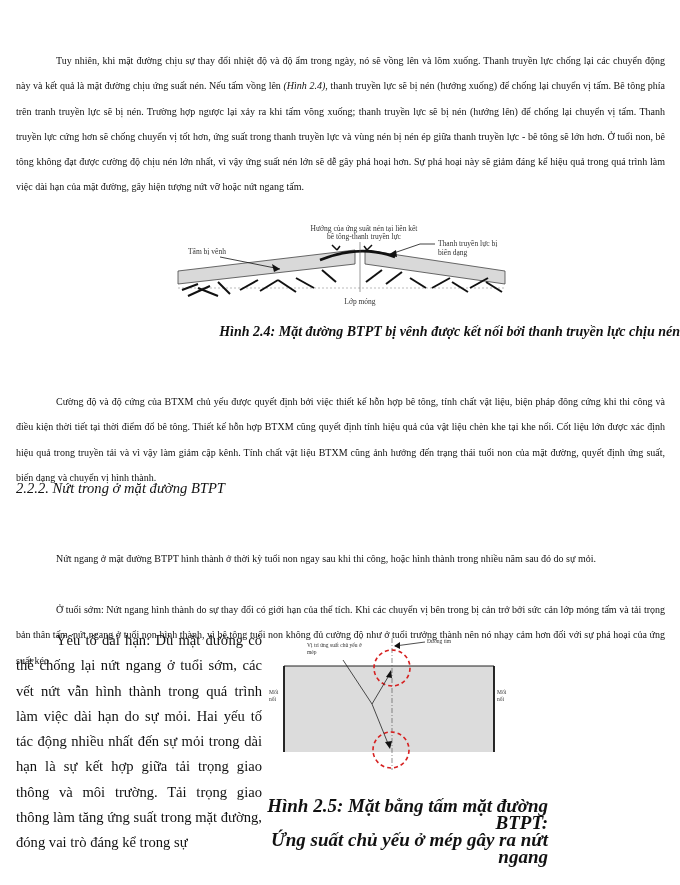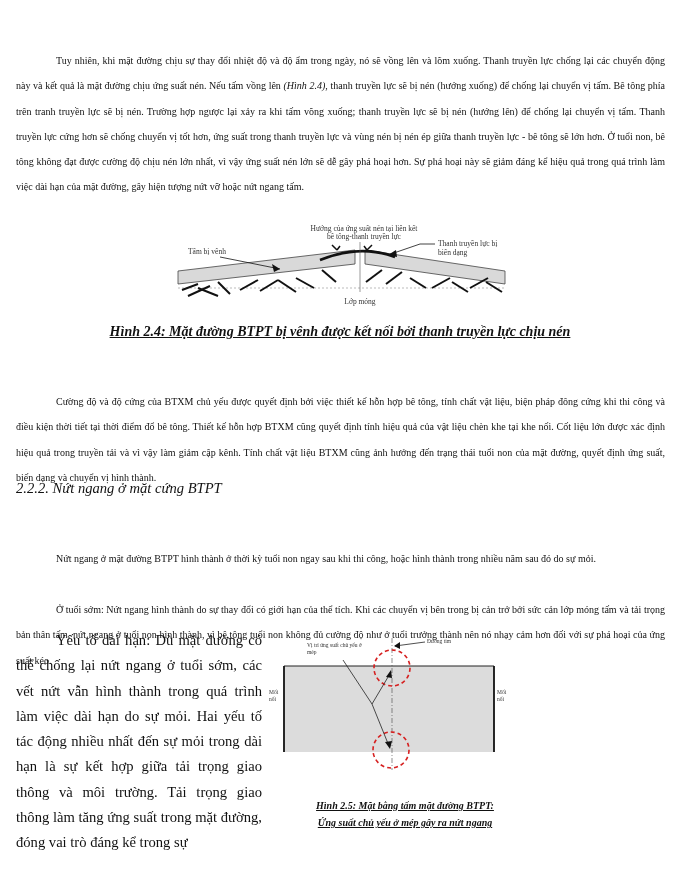--- a/index.html
+++ b/index.html
@@ -2,22 +2,22 @@
 <html><head>
 <meta charset="utf-8">
 <style>
   html, body { margin:0; padding:0; background:#ffffff; }
   body { width:680px; height:885px; overflow:hidden; position:relative;
          font-family:"Liberation Serif", "DejaVu Serif", serif; color:#111; }
   .para { position:absolute; left:16px; width:649px; font-size:10px; line-height:25.3px;
           text-align:justify; text-align-last:left;margin-top:44px; }
   .indent { text-indent:40px; }
   .it { font-style:italic; }
-  .caption { position:absolute; font-weight:bold; font-style:italic; text-align:center;
-             font-size:14px; line-height:17px;text-decoration:underline; }
+  .caption { position:absolute; font-weight:bold; font-style:italic; text-align:right;
+             font-size:14px; line-height:17px; }
   .heading { position:absolute; left:16px; font-style:italic; font-size:14.6px; }
   svg text { font-family:"Liberation Serif", serif; fill:#333; }
   .left-col { position:absolute; left:16px; width:246px; font-size:14.6px; line-height:25.3px;
               text-align:justify; }
 </style>
 </head>
 <body>
 
 <div class="para indent" style="top:4px;">
   <span>Tuy nhiên, khi mặt đường chịu sự thay đổi nhiệt độ và độ ẩm trong ngày, nó sẽ vồng lên và lõm xuống. Thanh truyền lực chống lại các chuyển động này và kết quả là mặt đường chịu ứng suất nén. Nếu tấm vồng lên </span><span class="it">(Hình 2.4)</span><span>, thanh truyền lực sẽ bị nén (hướng xuống) để chống lại chuyển vị tấm. Bê tông phía trên tranh truyền lực sẽ bị nén. Trường hợp ngược lại xảy ra khi tấm võng xuống; thanh truyền lực sẽ bị nén (hướng lên) để chống lại chuyển vị tấm. Thanh truyền lực cứng hơn sẽ chống chuyển vị tốt hơn, ứng suất trong thanh truyền lực và vùng nén bị nén ép giữa thanh truyền lực - bê tông sẽ lớn hơn. Ở tuổi non, bê tông không đạt được cường độ chịu nén lớn nhất, vì vậy ứng suất nén lớn sẽ dễ gây phá hoại hơn. Sự phá hoại này sẽ giảm đáng kể hiệu quả trong quá trình làm việc dài hạn của mặt đường, gây hiện tượng nứt vỡ hoặc nứt ngang tấm.</span>
@@ -68,21 +68,21 @@
     <text x="268" y="24" font-size="7.5">Thanh truyền lực bị</text>
     <text x="268" y="33" font-size="7.5">biến dạng</text>
     <text x="190" y="82" font-size="7.5" text-anchor="middle">Lớp móng</text>
   </svg>
 </div>
 
 <div class="caption" style="left:0; width:680px; top:323px;">Hình 2.4: Mặt đường BTPT bị vênh được kết nối bởi thanh truyền lực chịu nén</div>
 
 <div class="para indent" style="top:345px;">Cường độ và độ cứng của BTXM chủ yếu được quyết định bởi việc thiết kế hỗn hợp bê tông, tính chất vật liệu, biện pháp đông cứng khi thi công và điều kiện thời tiết tại thời điểm đổ bê tông. Thiết kế hỗn hợp BTXM cũng quyết định tính hiệu quả của vật liệu chèn khe tại khe nối. Cốt liệu lớn được xác định hiệu quả trong truyền tải và vì vậy làm giảm cập kênh. Tính chất vật liệu BTXM cũng ảnh hưởng đến trạng thái tuổi non của mặt đường, quyết định ứng suất, biến dạng và chuyển vị hình thành.</div>
 
-<div class="heading" style="top:480px;">2.2.2. Nứt ngang ở mặt cứng BTPT</div>
+<div class="heading" style="top:480px;">2.2.2. Nứt trong ở mặt đường BTPT</div>
 
 <div class="para indent" style="top:502px;">Nứt ngang ở mặt đường BTPT hình thành ở thời kỳ tuổi non ngay sau khi thi công, hoặc hình thành trong nhiều năm sau đó do sự mỏi.</div>
 
 <div class="para indent" style="top:553px;">Ở tuổi sớm: Nứt ngang hình thành do sự thay đổi có giới hạn của thể tích. Khi các chuyển vị bên trong bị cản trở bởi sức cản lớp móng tấm và tải trọng bản thân tấm, nứt ngang ở tuổi non hình thành, vì bê tông tuổi non không đủ cường độ như ở tuổi trưởng thành nên nó nhạy cảm hơn đối với sự phá hoại của ứng suất kéo.</div>
 
 <div class="left-col indent" style="top:628px;">Yếu tố dài hạn: Dù mặt đường có thể chống lại nứt ngang ở tuổi sớm, các vết nứt vẫn hình thành trong quá trình làm việc dài hạn do sự mỏi. Hai yếu tố tác động nhiều nhất đến sự mỏi trong dài hạn là sự kết hợp giữa tải trọng giao thông và môi trường. Tải trọng giao thông làm tăng ứng suất trong mặt đường, đóng vai trò đáng kể trong sự</div>
 <div class="para" style="top:855px;">
   <span>hình thành hai dạng nứt ngang của mặt tượng </span><span class="it">(Hình 2.5)</span><span>.</span>
 </div>
 
@@ -107,16 +107,16 @@
     <text x="52" y="17" font-size="5.5">Vị trí ứng suất chủ yếu ở</text>
     <text x="52" y="24" font-size="5.5">mép</text>
     <text x="172" y="13" font-size="5.5">Đường tim</text>
     <text x="14" y="64" font-size="5.5">Mối</text>
     <text x="14" y="71" font-size="5.5">nối</text>
     <text x="242" y="64" font-size="5.5">Mối</text>
     <text x="242" y="71" font-size="5.5">nối</text>
   </svg>
 </div>
 
-<div class="caption" style="left:262px; width:286px; top:797px; font-size:10px;">
+<div class="caption" style="left:262px; width:286px; top:797px; font-size:19px;">
   <div>Hình 2.5: Mặt bằng tấm mặt đường BTPT:</div>
   <div>Ứng suất chủ yếu ở mép gây ra nứt ngang</div>
 </div>
 
 </body></html>

